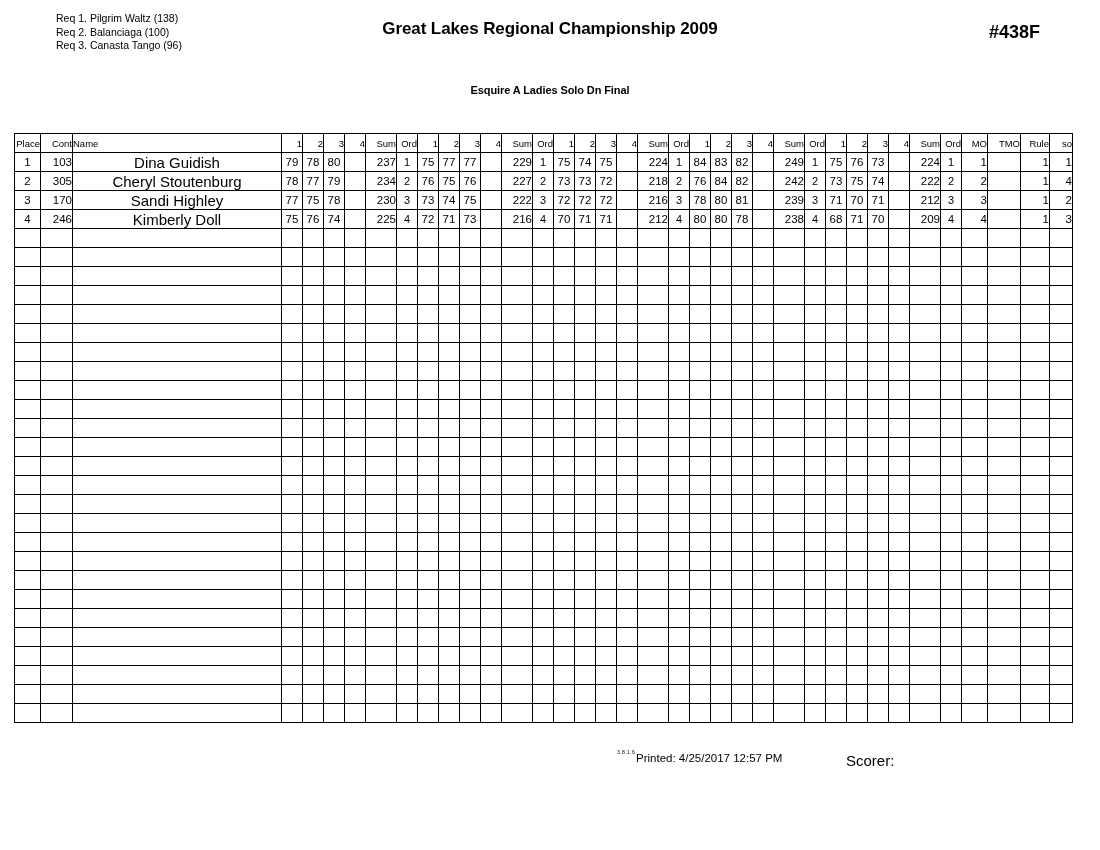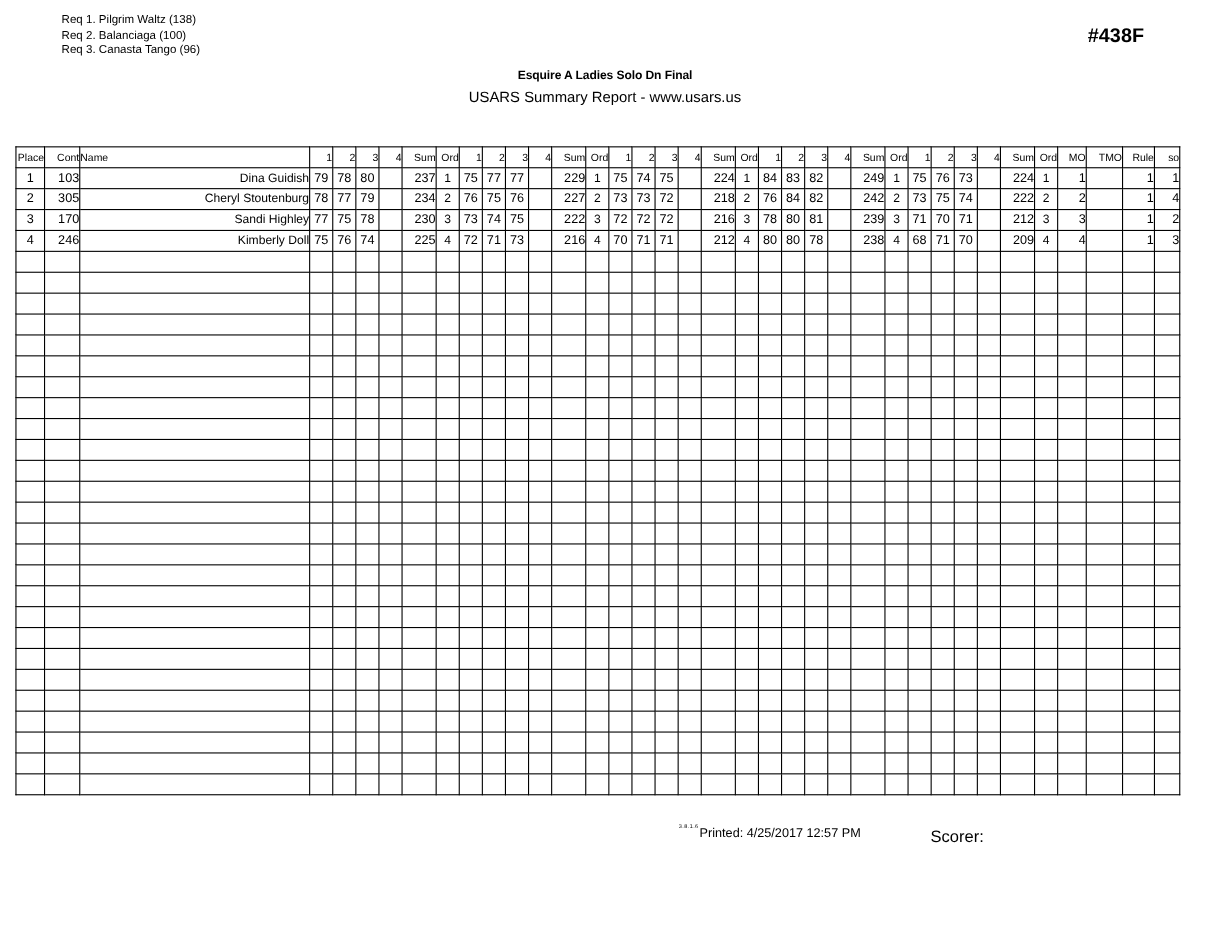--- a/index.html
+++ b/index.html
@@ -118,24 +118,24 @@
     vertical-align: middle;
     font-size: 11.5px;
   }
   td.rt {
     text-align: right;
     padding-right: 5px;
     vertical-align: middle;
     font-size: 11.5px;
   }
   td.lt {
-    text-align: right;
+    text-align: center;
     padding-left: 5px;
     vertical-align: middle;
-    font-size: 11px;
+    font-size: 15px;
   }
   td.bold { font-weight: bold; }
   td.ord {
     border-left: 3px solid #000;
     border-right: 3px solid #000;
     font-weight: bold;
     text-align: center;
   }
 
   
@@ -178,22 +178,22 @@
     <span>Balanciaga (100)</span>
   </span>
   <span class="req-line">
     <span class="req-label">Req</span>
     <span>3.</span>
     <span>Canasta Tango (96)</span>
   </span>
 </div>
 
 <div id="title-block">
+  <div id="doc-title">Great Lakes Regional Championship 2009</div>
   <div id="doc-event">Esquire A Ladies Solo Dn Final</div>
-  <div id="doc-report">USARS Summary Report - www.usars.us</div>
 </div>
 <div id="doc-code">#438F</div>
 
 <table id="sheet">
   <colgroup>
     <col style="width:26px">
       <col style="width:32px">
       <col style="width:209px">
     <col style="width:21px">
       <col style="width:21px">

